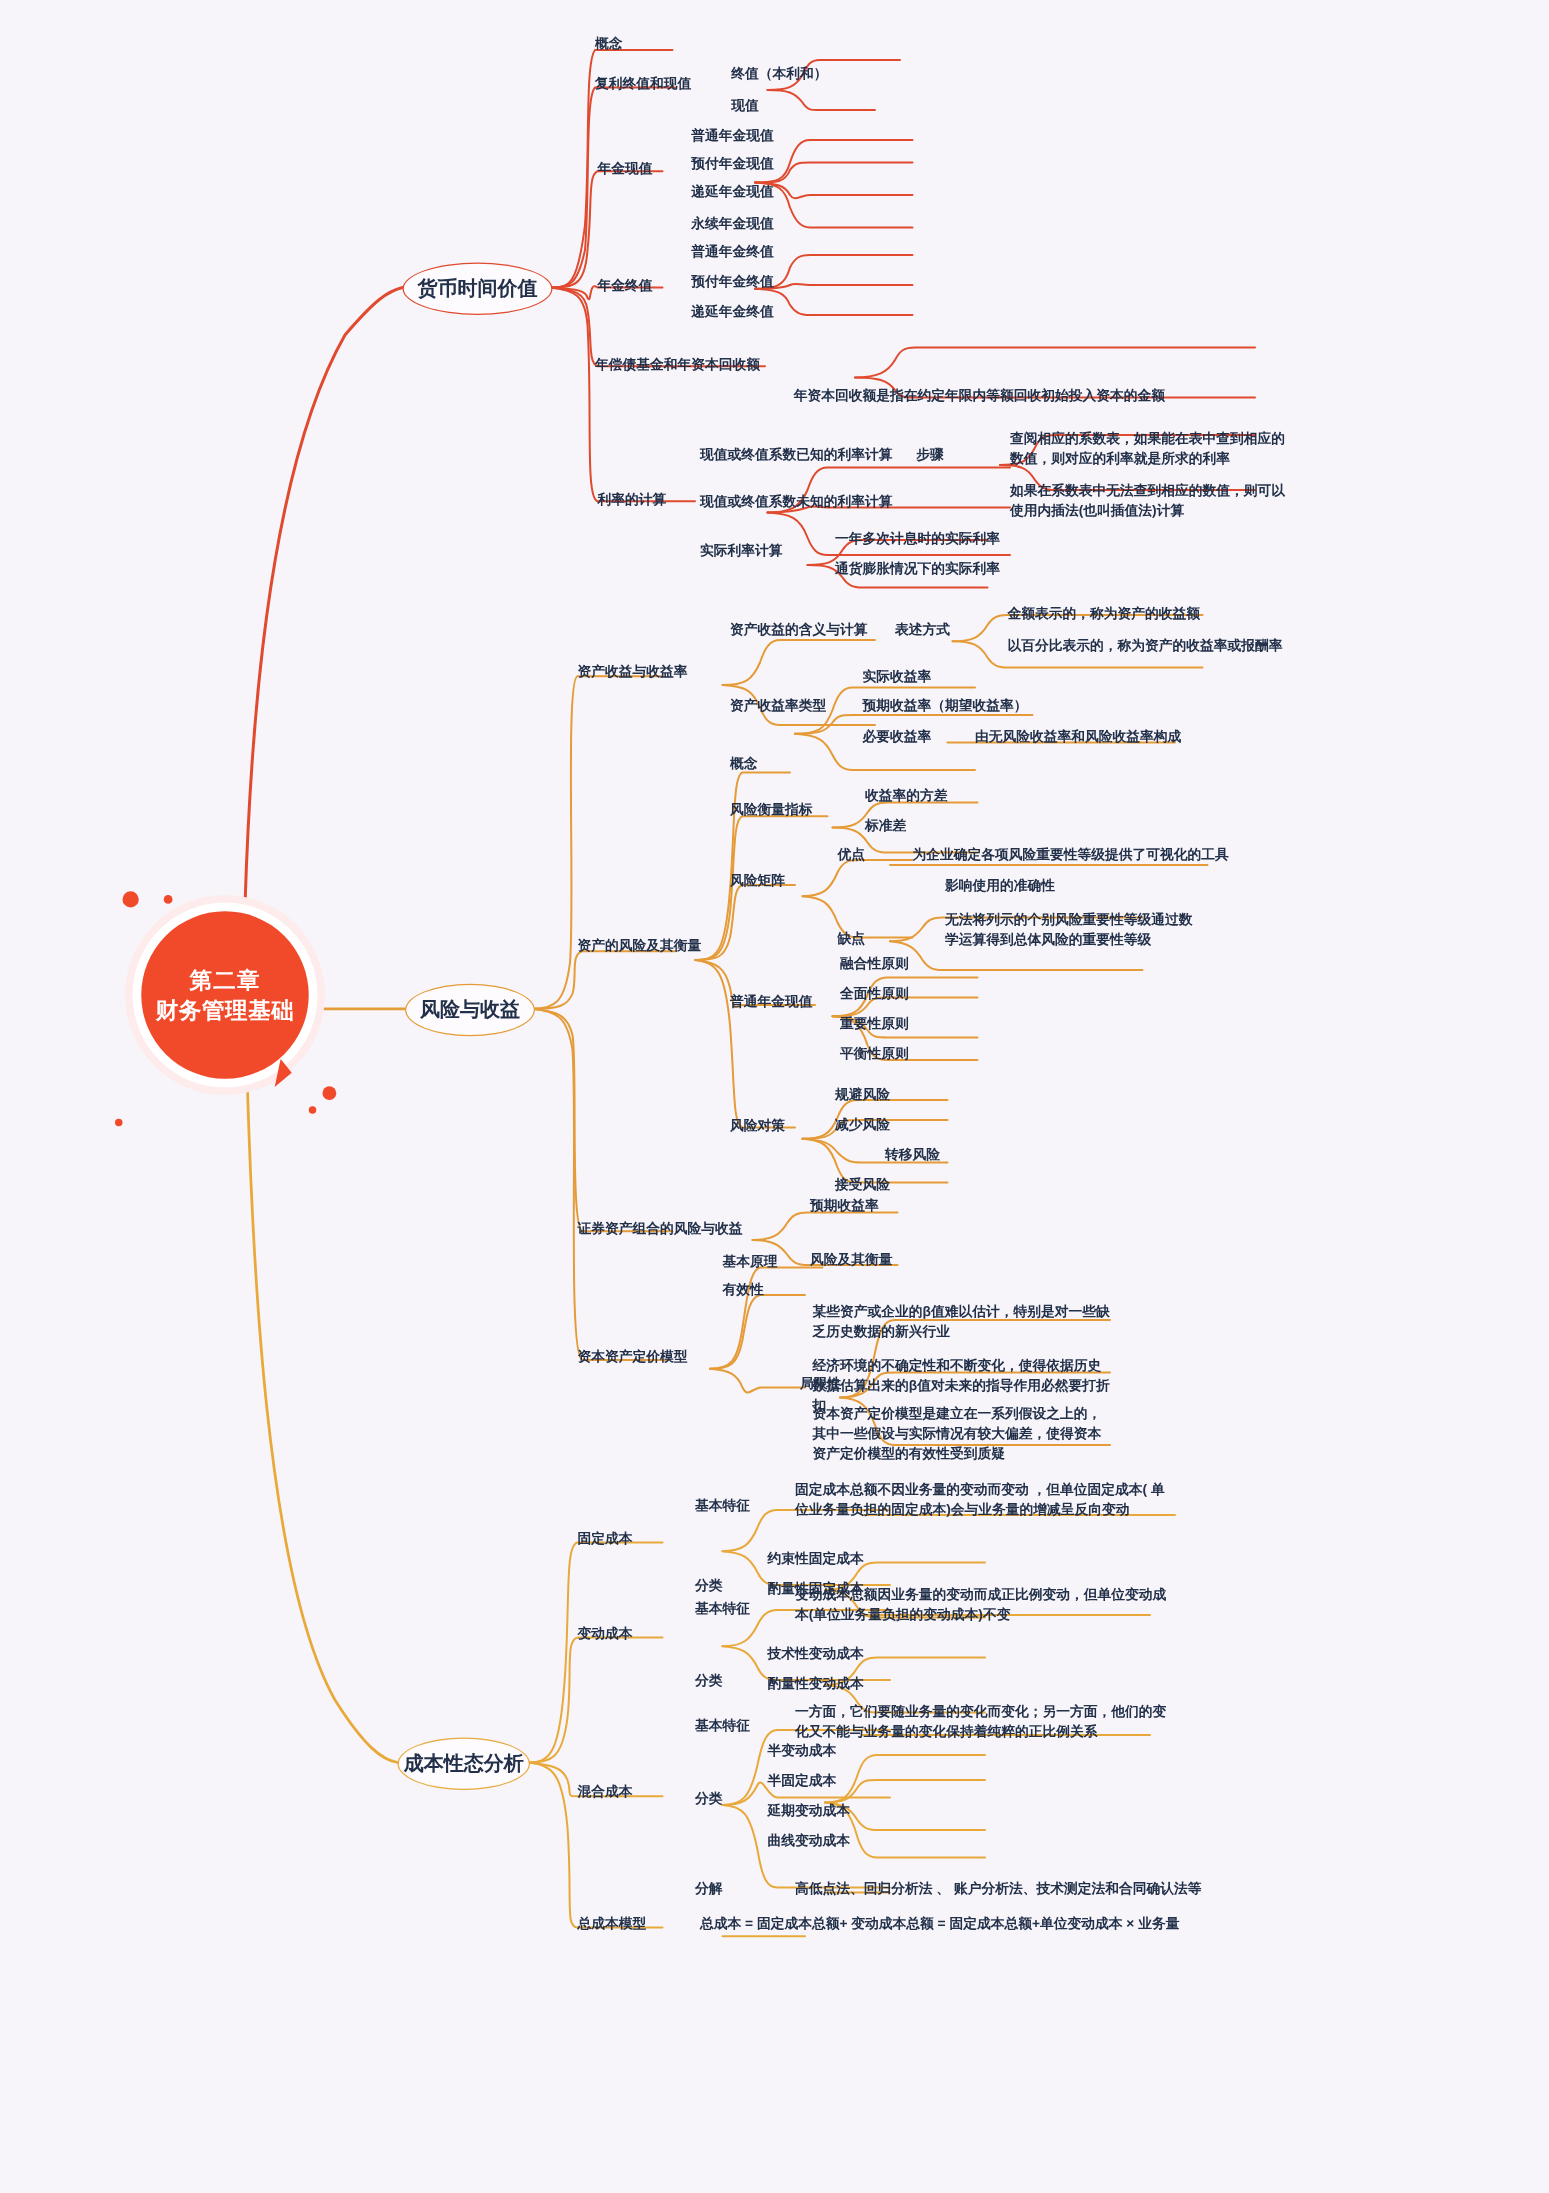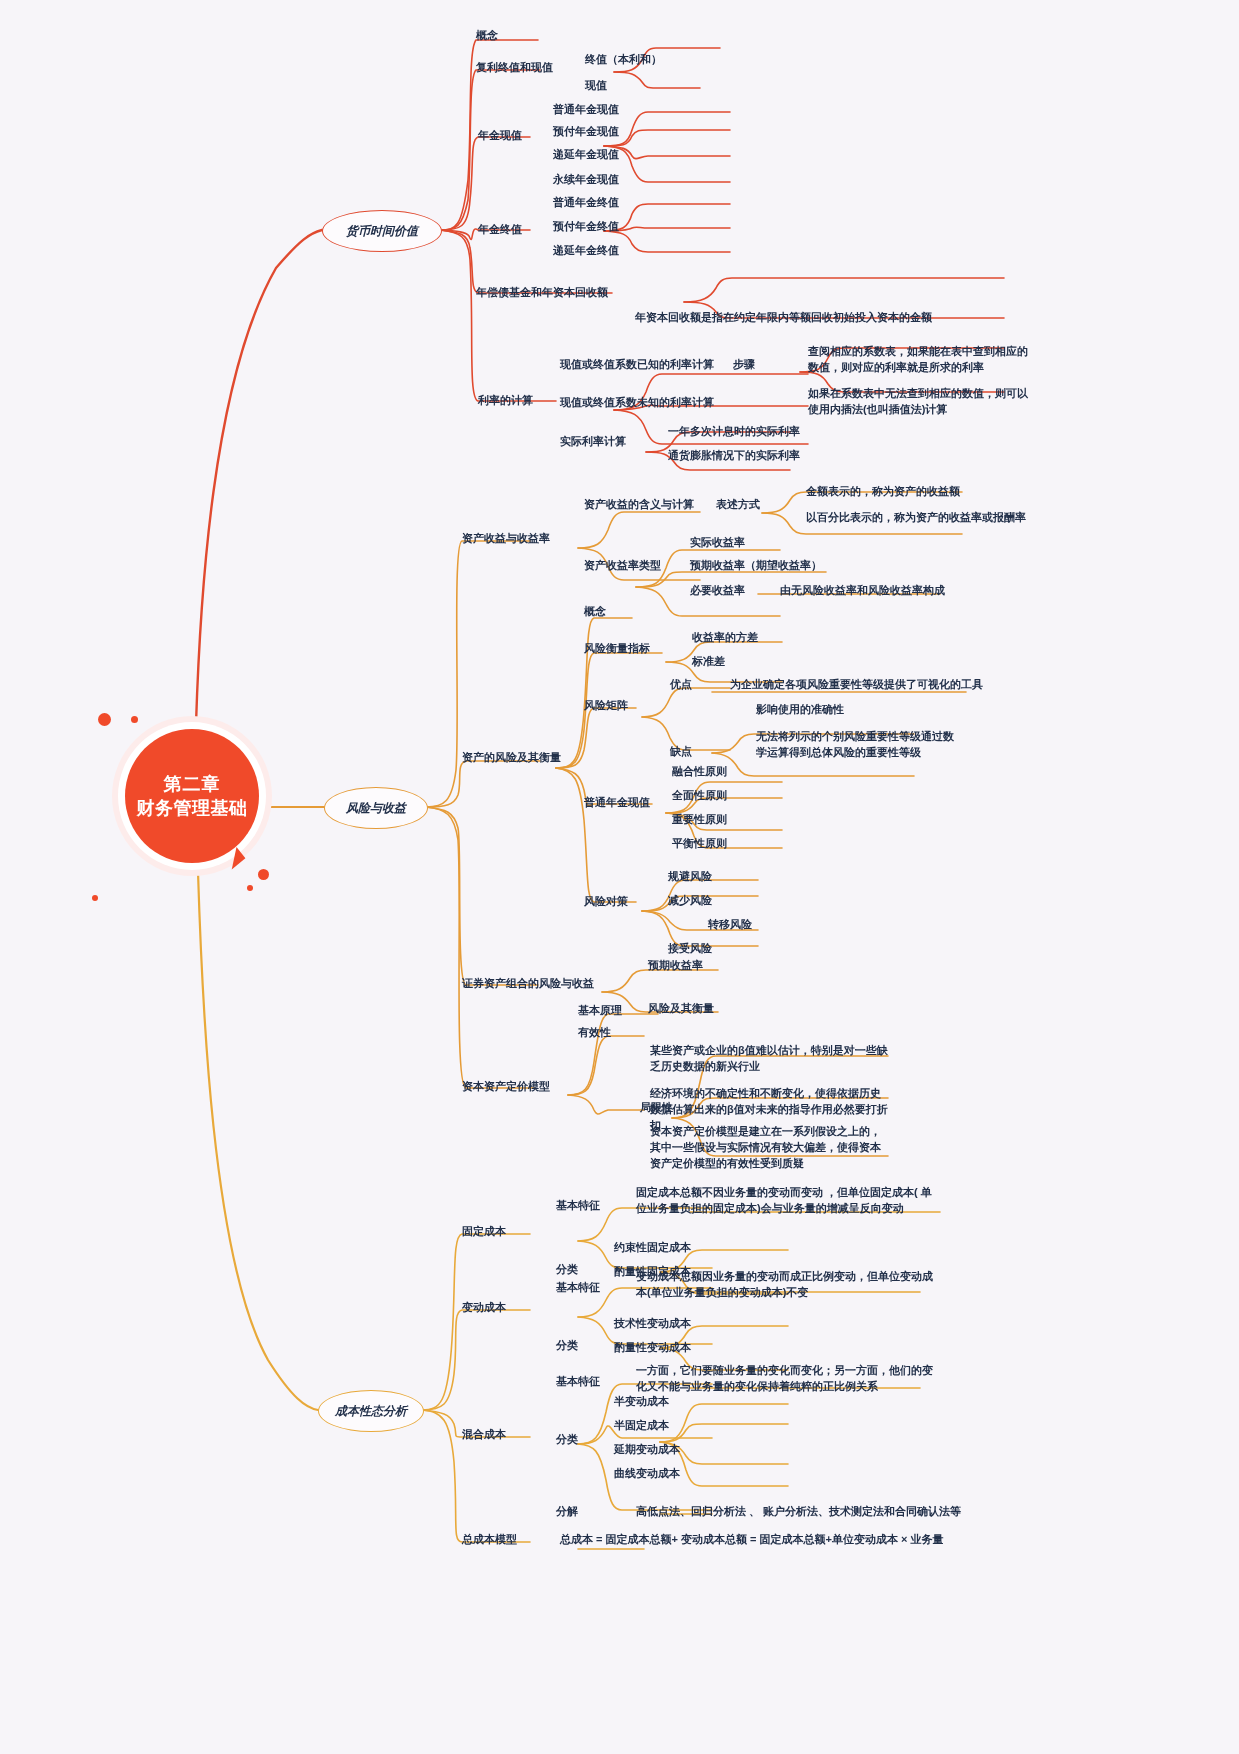--- a/index.html
+++ b/index.html
@@ -6,38 +6,38 @@
   body{
     width:1239px;height:1754px;
     background:#f7f5f9;
     font-family:"Liberation Sans","DejaVu Sans",sans-serif;
     position:relative;overflow:hidden;
   }
   #mindmap{position:absolute;left:0;top:0;width:1239px;height:1754px;}
   svg.links{position:absolute;left:0;top:0;width:1239px;height:1754px;pointer-events:none;}
 
   
-  .root-wrap{position:absolute;left:112px;top:716px;width:160px;height:160px;}
+  .root-wrap{position:absolute;left:100px;top:716px;width:160px;height:160px;}
   .root-halo{position:absolute;left:0;top:0;width:160px;height:160px;border-radius:50%;
     background:#fdeceb;}
   .root-ring{position:absolute;left:6px;top:6px;width:148px;height:148px;border-radius:50%;
     background:#ffffff;}
   .root-circle{position:absolute;left:13px;top:13px;width:134px;height:134px;border-radius:50%;
     background:#f04a2a;display:flex;flex-direction:column;align-items:center;justify-content:center;
     color:#fff;font-weight:bold;line-height:1.35;}
   .root-circle .l1{font-size:18px;letter-spacing:1px;}
   .root-circle .l2{font-size:18px;letter-spacing:0.5px;}
   .root-tail{position:absolute;left:122px;top:132px;width:0;height:0;
     border-left:11px solid #f04a2a;border-top:9px solid transparent;border-bottom:14px solid transparent;
     transform:rotate(12deg);}
   .dot{position:absolute;border-radius:50%;background:#f04a2a;}
 
   
   .ell{position:absolute;border-radius:50%;background:#fdfbfd;display:flex;
-       align-items:center;justify-content:center;font-size:12px;font-weight:bold;color:#22304a;font-style:italic;}
+       align-items:center;justify-content:center;font-size:16px;font-weight:bold;color:#22304a;}
   .ell.red{border:1.6px solid #e04a2f;}
   .ell.orange{border:1.6px solid #e59b37;}
   .ell.yellow{border:1.6px solid #e8a93a;justify-content:center;}
 
   
   .node{position:absolute;font-size:11px;font-weight:bold;color:#22304a;
         line-height:1.45;white-space:pre;}
   .node.wrap{white-space:normal;}
 </style>
 </head>

